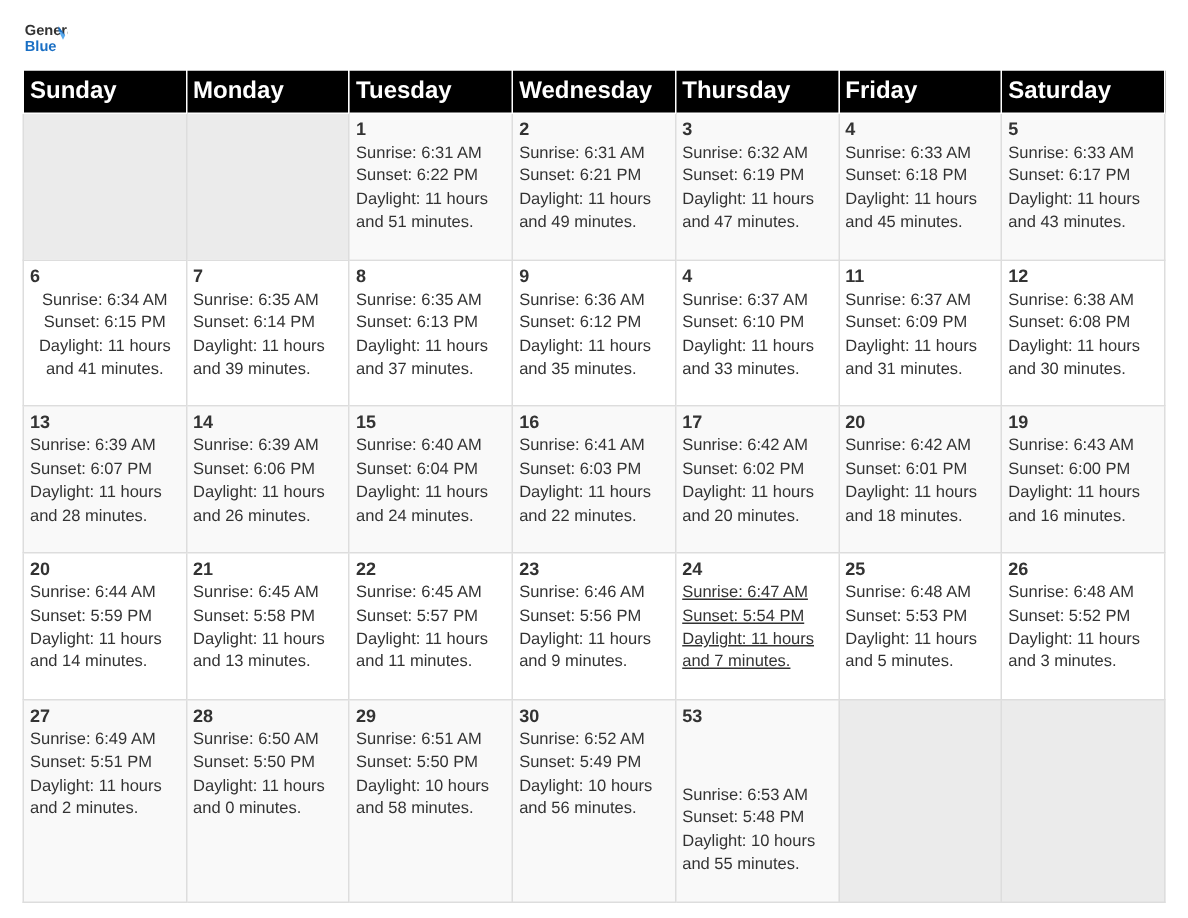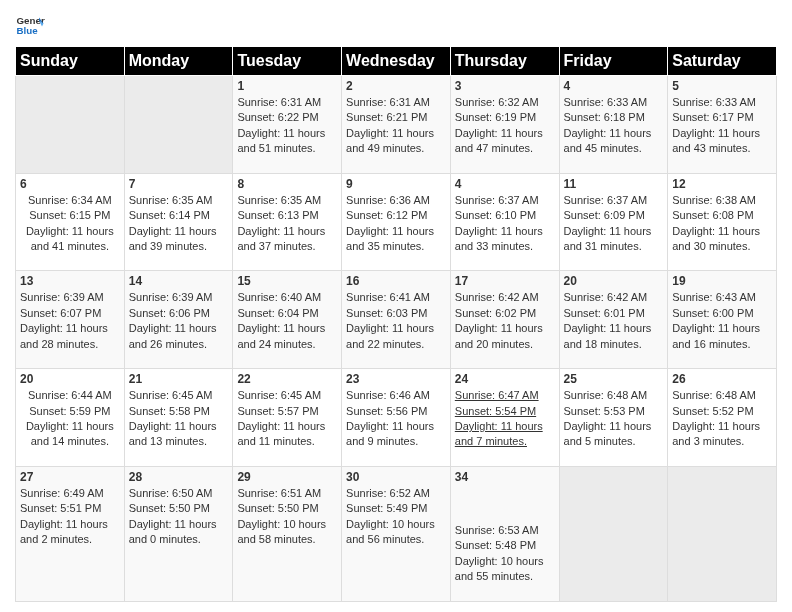--- a/index.html
+++ b/index.html
@@ -243,21 +243,21 @@
           <td>
             <span class="day-num">19</span>
             <div class="day-info" style="white-space: pre-line;">Sunrise: 6:43 AM
 Sunset: 6:00 PM
 Daylight: 11 hours and 16 minutes.</div>
           </td>
         </tr>
         <tr>
           <td>
             <span class="day-num">20</span>
-            <div class="day-info" style="white-space: pre-line; text-align: center;">Sunrise: 6:44 AM
+            <div class="day-info" style="white-space: pre-line;">Sunrise: 6:44 AM
 Sunset: 5:59 PM
 Daylight: 11 hours and 14 minutes.</div>
           </td>
           <td>
             <span class="day-num">21</span>
             <div class="day-info" style="white-space: pre-line;">Sunrise: 6:45 AM
 Sunset: 5:58 PM
 Daylight: 11 hours and 13 minutes.</div>
           </td>
           <td>
@@ -310,21 +310,21 @@
 Sunset: 5:50 PM
 Daylight: 10 hours and 58 minutes.</div>
           </td>
           <td>
             <span class="day-num">30</span>
             <div class="day-info" style="white-space: pre-line;">Sunrise: 6:52 AM
 Sunset: 5:49 PM
 Daylight: 10 hours and 56 minutes.</div>
           </td>
           <td>
-            <span class="day-num">34</span>
+            <span class="day-num">53</span>
             <div class="day-info" style="white-space: pre-line; margin-top: 39px;">Sunrise: 6:53 AM
 Sunset: 5:48 PM
 Daylight: 10 hours and 55 minutes.</div>
           </td>
           <td class="empty"></td>
           <td class="empty"></td>
         </tr>
       </tbody>
   </table>
 </div>

